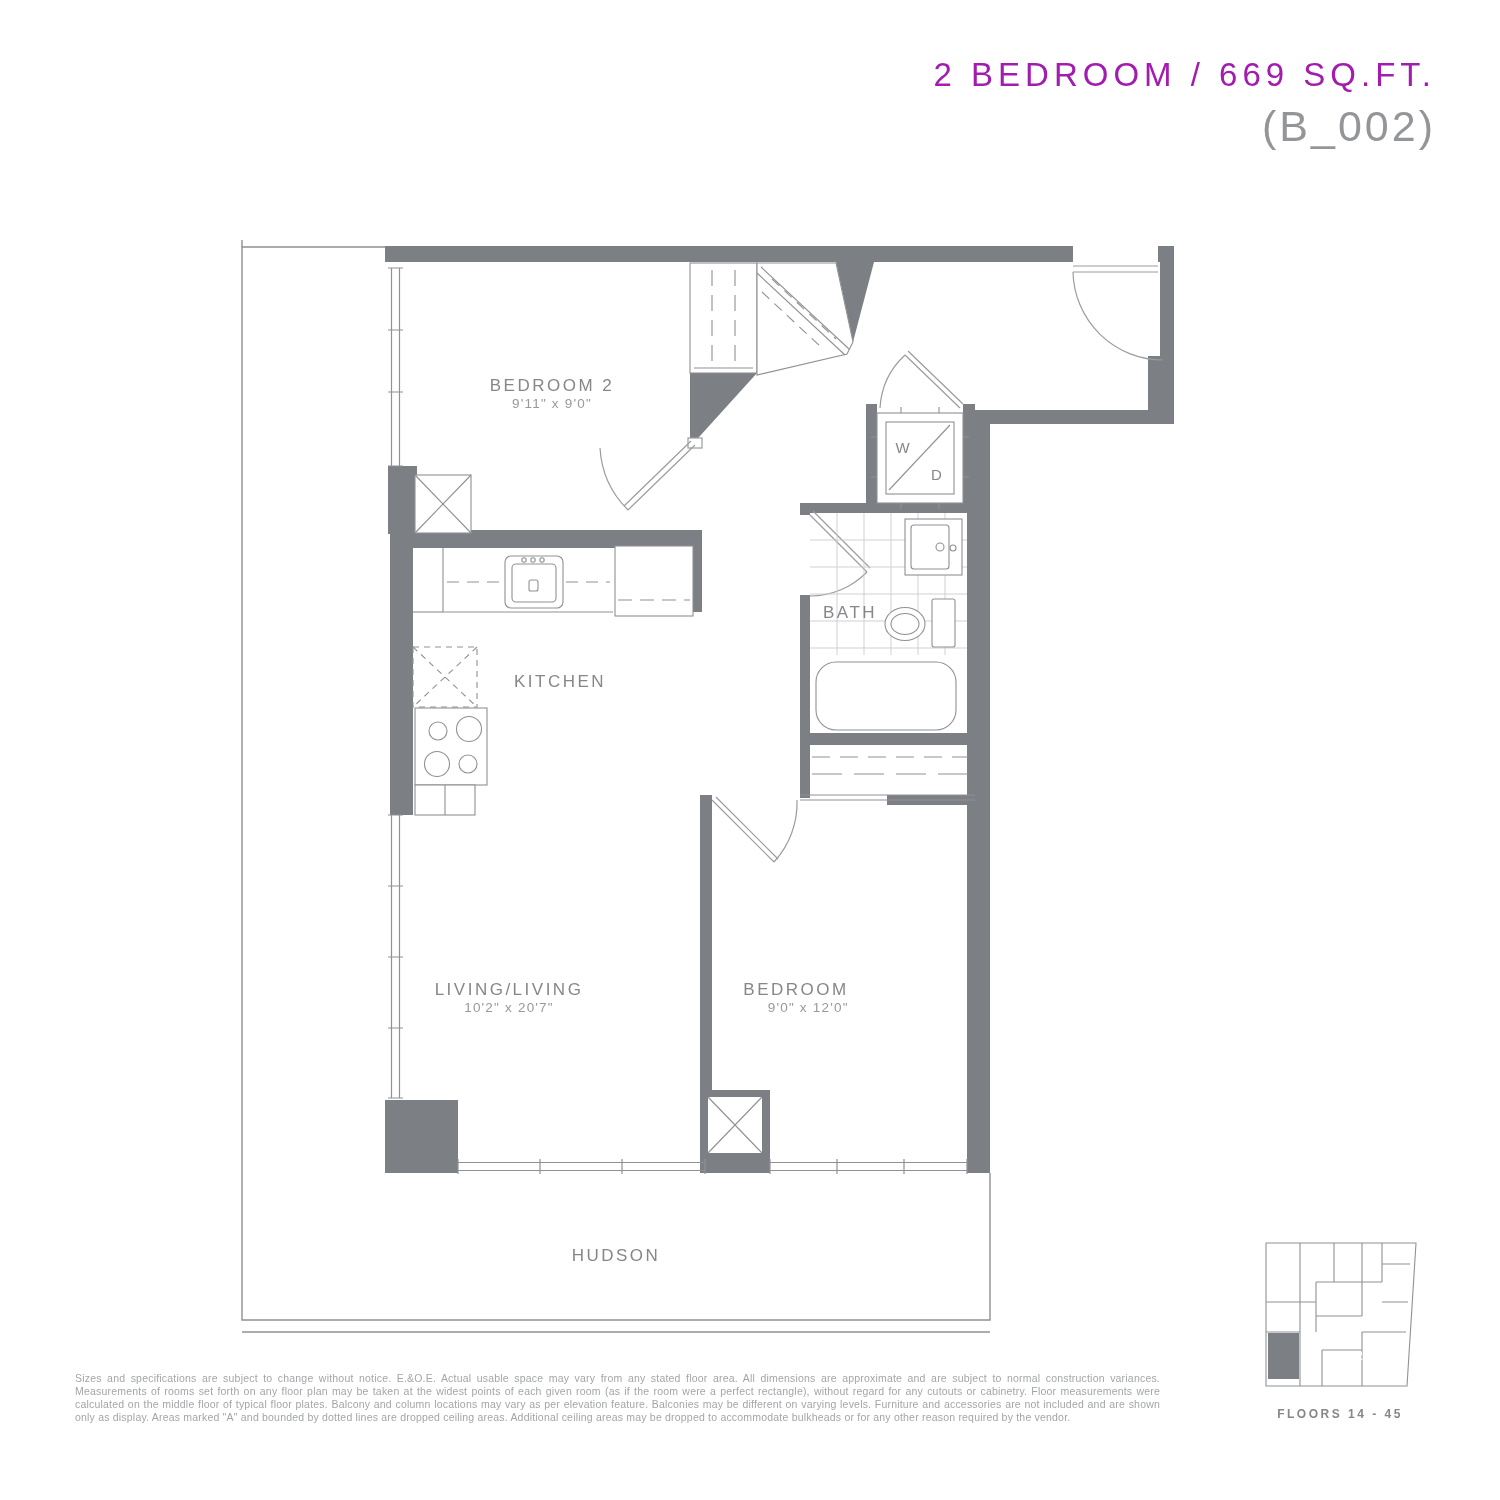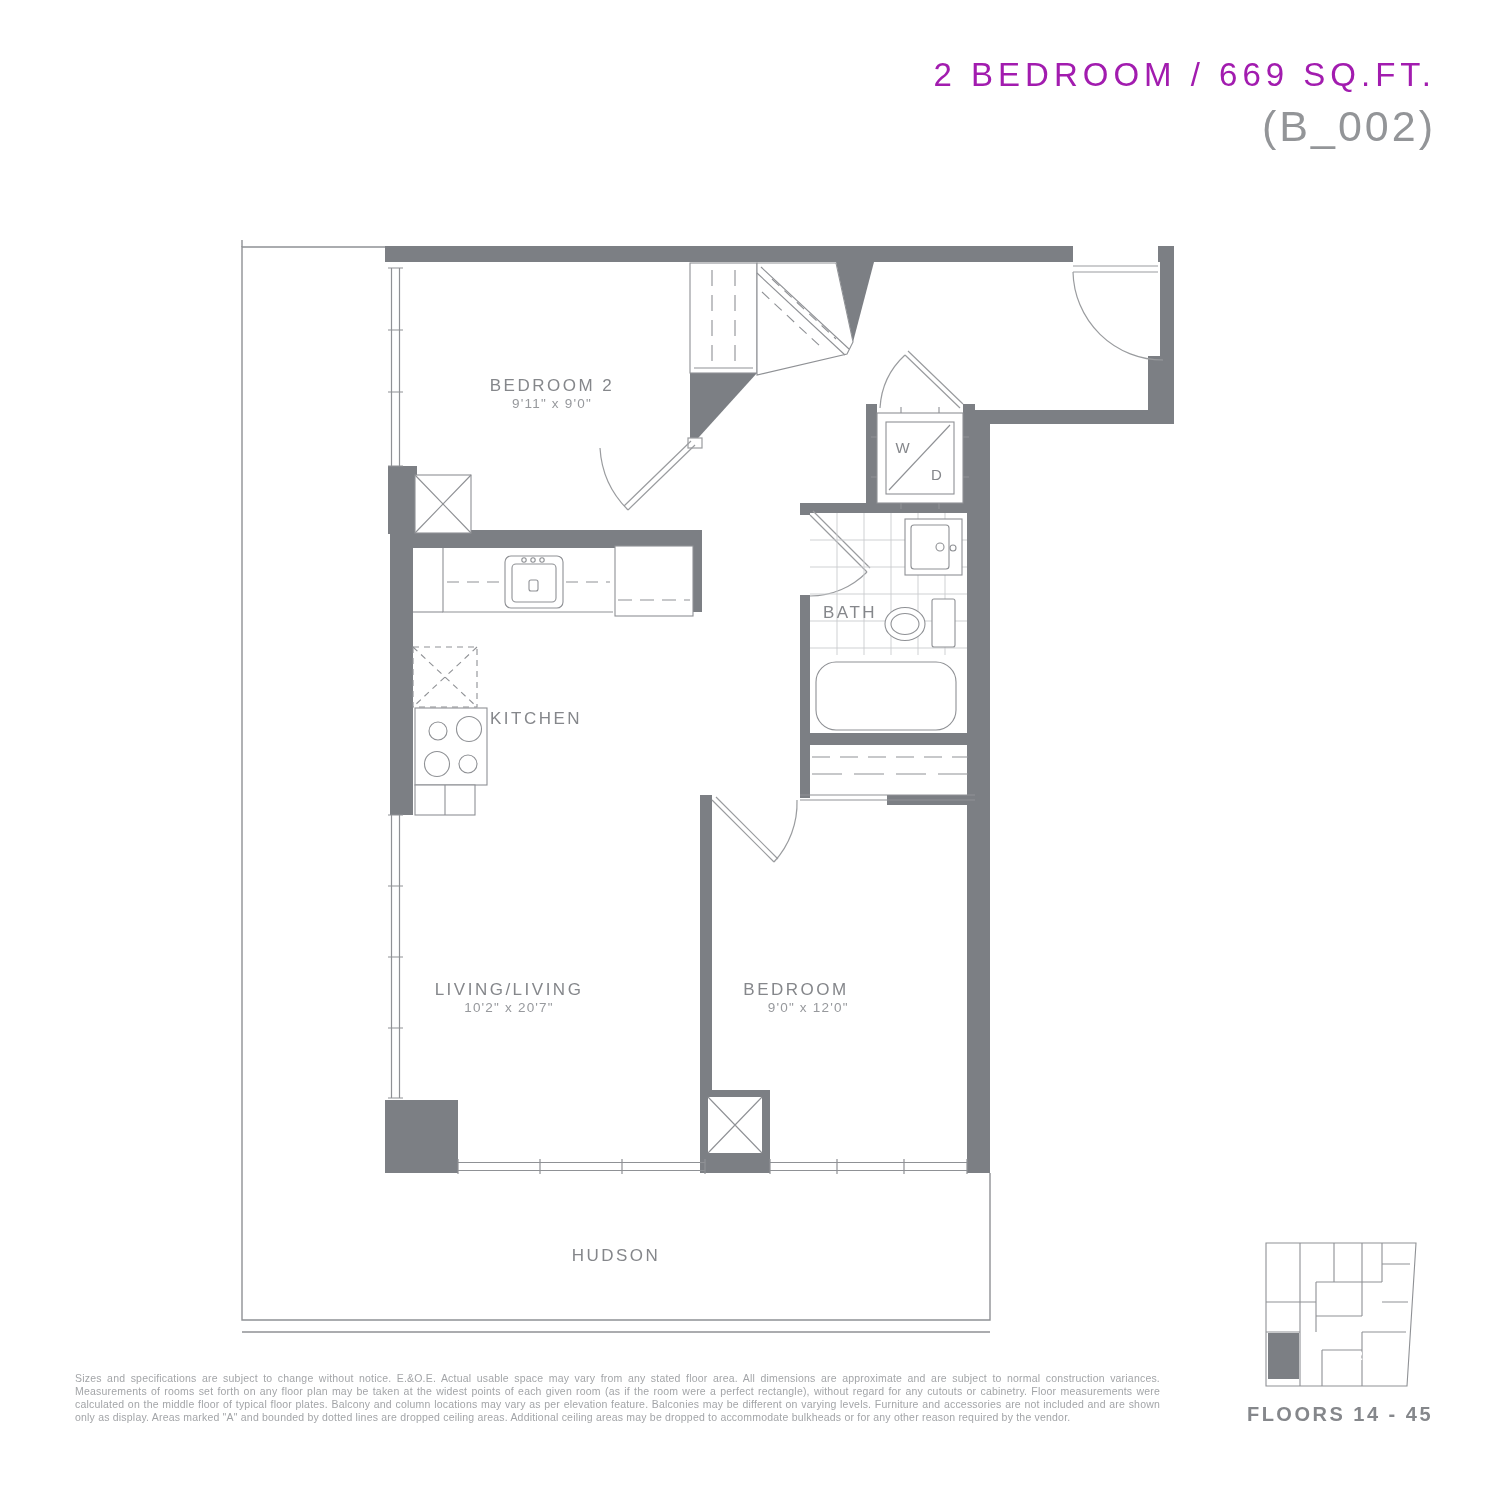--- a/index.html
+++ b/index.html
@@ -11,21 +11,21 @@
   .subtitle{font-size:33px;font-weight:300;letter-spacing:5px;color:#a21caf;margin-top:12px;}
   .unitcode{font-size:43px;font-weight:300;letter-spacing:3px;color:#939598;margin-top:8px;}
   
   .plan-svg{position:absolute;left:0;top:0;}
   .lbl{position:absolute;transform:translate(-50%,-50%);white-space:nowrap;text-align:center;}
   .room-name{font-size:17px;letter-spacing:2.5px;color:#85878b;font-weight:400;}
   .room-dims{font-size:13.5px;letter-spacing:1.2px;color:#97999d;font-weight:300;}
   .wd-letter{font-size:15px;letter-spacing:1px;color:#85878b;}
   
   .kp-unit{font-size:12px;font-weight:700;letter-spacing:1px;color:#ffffff;}
-  .kp-floors{font-size:20px;font-weight:700;letter-spacing:2.5px;color:#85878b;}
+  .kp-floors{font-size:12px;font-weight:700;letter-spacing:2.5px;color:#85878b;}
   
   .disclaimer{position:absolute;left:75px;top:1372px;width:1085px;
               font-size:10.5px;line-height:13px;letter-spacing:0.2px;
               color:#a3a5a8;text-align:justify;font-weight:300;}
 </style>
 </head>
 <body>
 
 <div class="sheet">
 
@@ -202,21 +202,21 @@
       <path d="M1300,1332 V1386 M1322,1350 H1362 M1322,1350 V1386 M1362,1332 V1386"></path>
       <rect x="1268" y="1333" width="31" height="46" fill="#7c7f84" stroke="none"></rect>
     </g>
   </svg>
 
   <div class="lbl" style="left:552px;top:393px;">
     <div class="room-name">BEDROOM 2</div>
     <div class="room-dims">9'11" x 9'0"</div>
   </div>
 
-  <div class="lbl" style="left:536px;top:682px;margin-top:37px;">
+  <div class="lbl" style="left:560px;top:682px;">
     <div class="room-name">KITCHEN</div>
   </div>
 
   <div class="lbl" style="left:850px;top:613px;">
     <div class="room-name">BATH</div>
   </div>
 
   <div class="lbl" style="left:509px;top:997px;">
     <div class="room-name">LIVING/LIVING</div>
     <div class="room-dims">10'2" x 20'7"</div>

